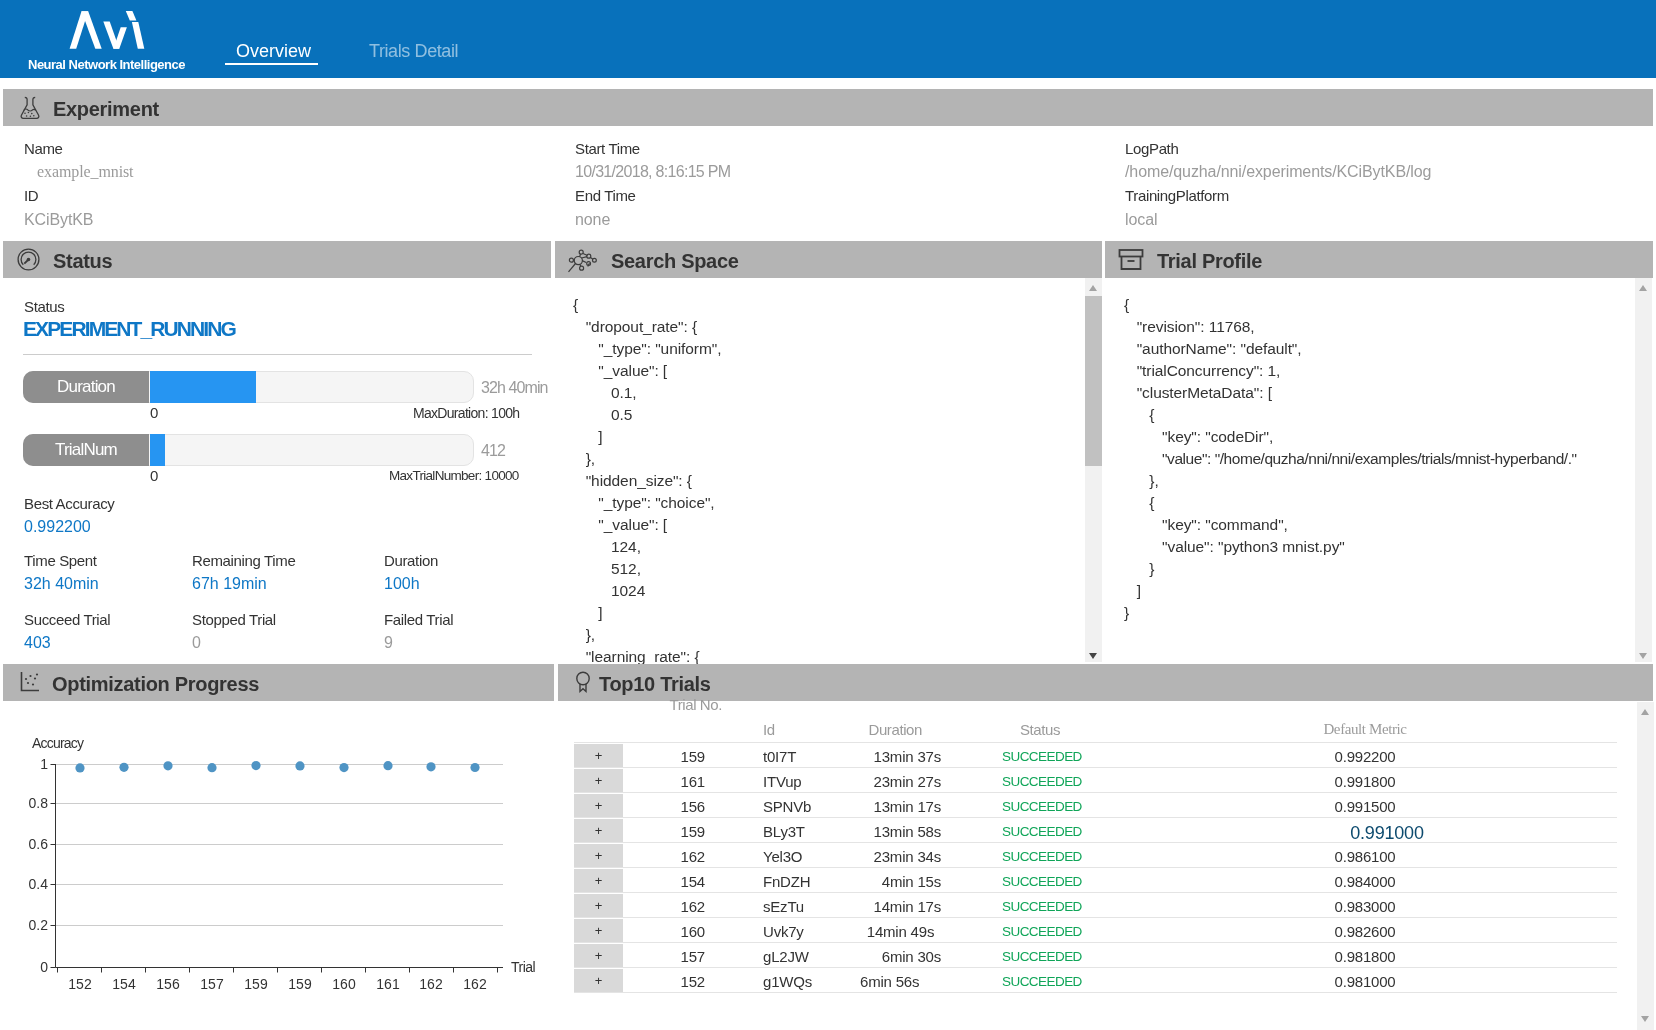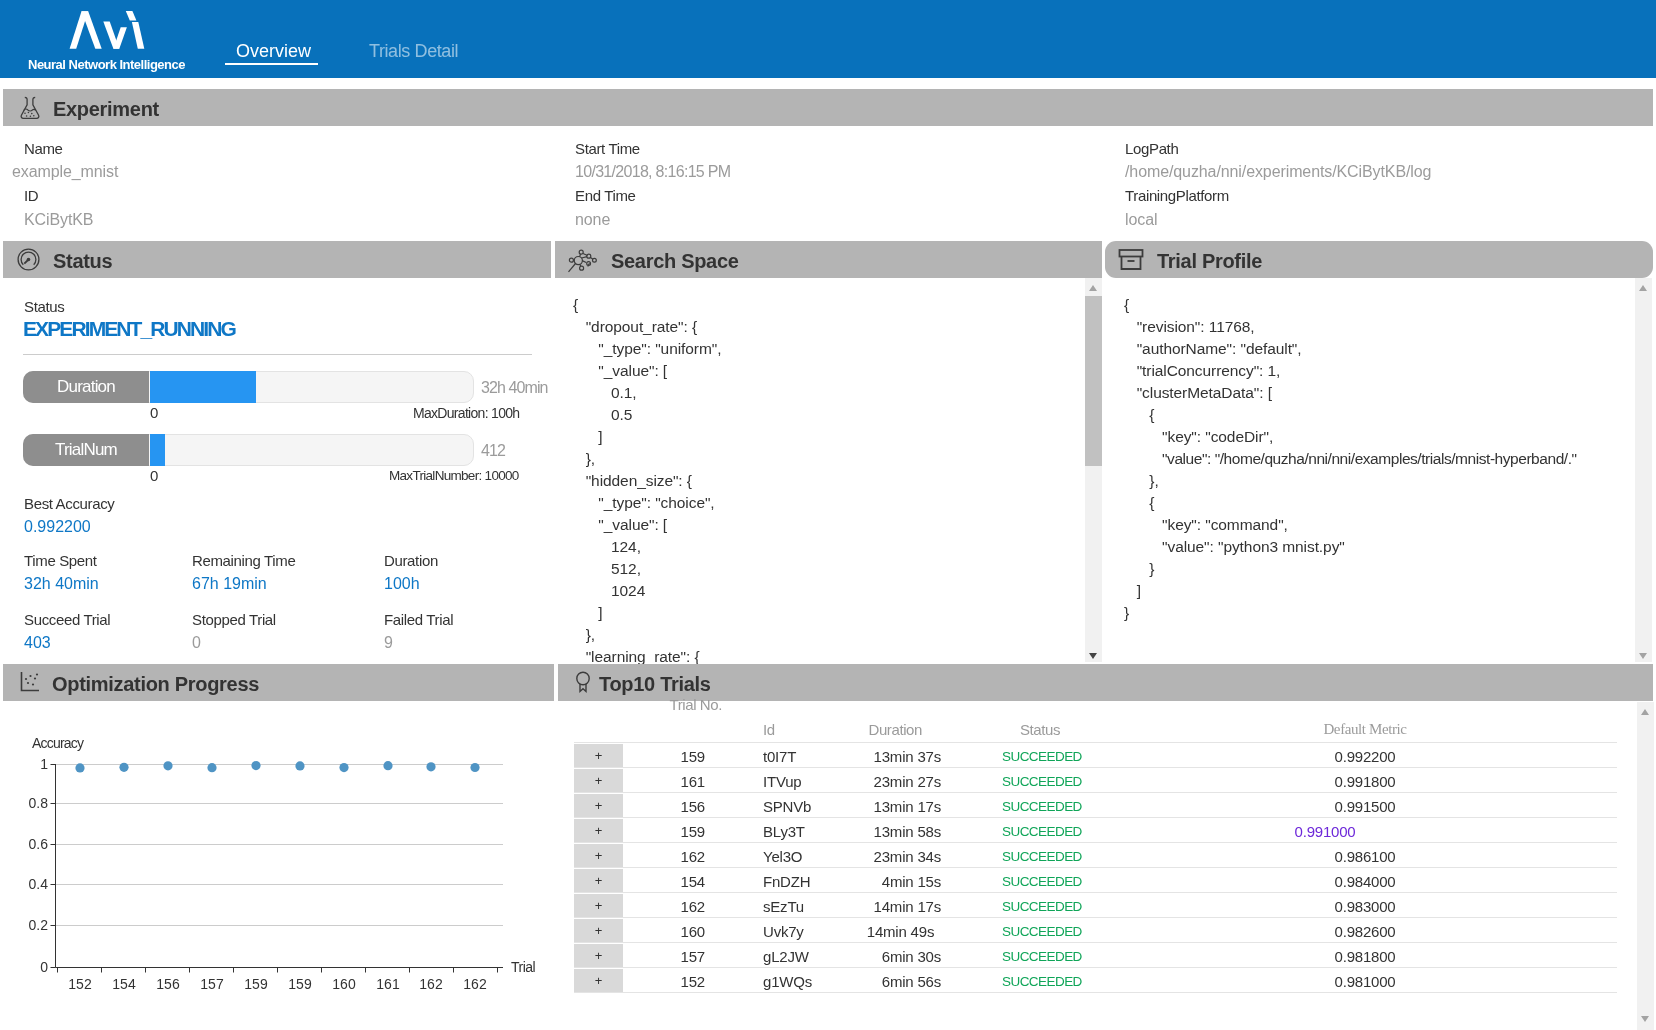--- a/index.html
+++ b/index.html
@@ -54,21 +54,21 @@
         <circle cx="9.4" cy="16.5" r="0.8"></circle>
         <circle cx="12.8" cy="17.6" r="0.8"></circle>
         <circle cx="7.6" cy="20" r="0.8"></circle>
         <circle cx="11.4" cy="20.3" r="0.8"></circle>
         <circle cx="14.8" cy="19.8" r="0.8"></circle>
     </g>
   </svg>
   <div class="ttl">Experiment</div>
 </div>
 <div class="lbl" style="left:24px; top:140px;">Name</div>
-<div class="val" style="left:12px; top:163px;">example_mnist</div>
+<div class="val" style="left:37px; top:163px;font-family:Liberation Serif, serif;">example_mnist</div>
 <div class="lbl" style="left:24px; top:187px;">ID</div>
 <div class="val" style="left:24px; top:211px;">KCiBytKB</div>
 <div class="lbl" style="left:575px; top:140px;">Start Time</div>
 <div class="val" style="left:575px; top:163px; letter-spacing:-0.7px;">10/31/2018, 8:16:15 PM</div>
 <div class="lbl" style="left:575px; top:187px;">End Time</div>
 <div class="val" style="left:575px; top:211px;">none</div>
 <div class="lbl" style="left:1125px; top:140px;">LogPath</div>
 <div class="val" style="left:1125px; top:163px;">/home/quzha/nni/experiments/KCiBytKB/log</div>
 <div class="lbl" style="left:1125px; top:187px;">TrainingPlatform</div>
 <div class="val" style="left:1125px; top:211px;">local</div>
@@ -154,21 +154,21 @@
          512,
          1024
       ]
    },
    "learning_rate": {</div>
 <div class="sb-track" style="left:1085px; top:278px; height:384px;"></div>
 <div class="sb-arrow up" style="left:1089px; top:285px;"></div>
 <div class="sb-thumb" style="left:1085px; top:296px; height:170px;"></div>
 <div class="sb-arrow down" style="left:1089px; top:653px; border-top-color:#444;"></div>
 
-<div class="secbar" style="left:1105px; top:241px; width:548px;border-radius:11px;">
+<div class="secbar" style="left:1105px; top:241px; width:548px;">
   <svg width="26" height="24" viewBox="0 0 26 24" style="left:13px;top:7px;">
     <rect x="1.5" y="2" width="23" height="6.5" stroke="#3c3c3c" stroke-width="1.8" fill="none"></rect>
     <path d="M3.5 8.5 V21 H22.5 V8.5" stroke="#3c3c3c" stroke-width="1.8" fill="none"></path>
     <line x1="9.5" y1="13" x2="16.5" y2="13" stroke="#3c3c3c" stroke-width="1.8"></line>
   </svg>
   <div class="ttl" style="left:52px;">Trial Profile</div>
 </div>
 <div class="json" style="left:1124px; top:294px;">{
    "revision": 11768,
    "authorName": "default",
@@ -306,21 +306,21 @@
 <div class="abs" style="left:623px; top:798px; width:82px; text-align:right; color:#333; font-size:15px; letter-spacing:-0.2px;">156</div>
 <div class="abs" style="left:763px; top:798px; color:#333; font-size:15px; letter-spacing:-0.2px;">SPNVb</div>
 <div class="abs" style="left:860px; top:798px; width:81px; text-align:right; color:#333; font-size:15px; letter-spacing:-0.2px;">13min 17s</div>
 <div class="abs grn" style="left:1002px; top:799px; font-size:13.5px; letter-spacing:-0.55px;">SUCCEEDED</div>
 <div class="abs" style="left:1265px; top:798px; width:200px; text-align:center; color:#333; font-size:15px; letter-spacing:-0.2px;">0.991500</div>
 <div class="abs" style="left:574px; top:819px; width:49px; height:23px; background:#d9d9d9; color:#333; font-size:13px; text-align:center; line-height:23px;">+</div>
 <div class="abs" style="left:623px; top:823px; width:82px; text-align:right; color:#333; font-size:15px; letter-spacing:-0.2px;">159</div>
 <div class="abs" style="left:763px; top:823px; color:#333; font-size:15px; letter-spacing:-0.2px;">BLy3T</div>
 <div class="abs" style="left:860px; top:823px; width:81px; text-align:right; color:#333; font-size:15px; letter-spacing:-0.2px;">13min 58s</div>
 <div class="abs grn" style="left:1002px; top:824px; font-size:13.5px; letter-spacing:-0.55px;">SUCCEEDED</div>
-<div class="abs" style="left:1225px; top:823px; width:200px; text-align:center; color:#6d28d9; font-size:15px; letter-spacing:-0.2px;">0.991000</div>
+<div class="abs" style="left:1287px; top:823px; width:200px; text-align:center; color:#0c4a6e; font-size:18px; letter-spacing:-0.2px;">0.991000</div>
 <div class="abs" style="left:574px; top:844px; width:49px; height:23px; background:#d9d9d9; color:#333; font-size:13px; text-align:center; line-height:23px;">+</div>
 <div class="abs" style="left:623px; top:848px; width:82px; text-align:right; color:#333; font-size:15px; letter-spacing:-0.2px;">162</div>
 <div class="abs" style="left:763px; top:848px; color:#333; font-size:15px; letter-spacing:-0.2px;">Yel3O</div>
 <div class="abs" style="left:860px; top:848px; width:81px; text-align:right; color:#333; font-size:15px; letter-spacing:-0.2px;">23min 34s</div>
 <div class="abs grn" style="left:1002px; top:849px; font-size:13.5px; letter-spacing:-0.55px;">SUCCEEDED</div>
 <div class="abs" style="left:1265px; top:848px; width:200px; text-align:center; color:#333; font-size:15px; letter-spacing:-0.2px;">0.986100</div>
 <div class="abs" style="left:574px; top:869px; width:49px; height:23px; background:#d9d9d9; color:#333; font-size:13px; text-align:center; line-height:23px;">+</div>
 <div class="abs" style="left:623px; top:873px; width:82px; text-align:right; color:#333; font-size:15px; letter-spacing:-0.2px;">154</div>
 <div class="abs" style="left:763px; top:873px; color:#333; font-size:15px; letter-spacing:-0.2px;">FnDZH</div>
 <div class="abs" style="left:860px; top:873px; width:81px; text-align:right; color:#333; font-size:15px; letter-spacing:-0.2px;">4min 15s</div>
@@ -340,18 +340,18 @@
 <div class="abs" style="left:1265px; top:923px; width:200px; text-align:center; color:#333; font-size:15px; letter-spacing:-0.2px;">0.982600</div>
 <div class="abs" style="left:574px; top:944px; width:49px; height:23px; background:#d9d9d9; color:#333; font-size:13px; text-align:center; line-height:23px;">+</div>
 <div class="abs" style="left:623px; top:948px; width:82px; text-align:right; color:#333; font-size:15px; letter-spacing:-0.2px;">157</div>
 <div class="abs" style="left:763px; top:948px; color:#333; font-size:15px; letter-spacing:-0.2px;">gL2JW</div>
 <div class="abs" style="left:860px; top:948px; width:81px; text-align:right; color:#333; font-size:15px; letter-spacing:-0.2px;">6min 30s</div>
 <div class="abs grn" style="left:1002px; top:949px; font-size:13.5px; letter-spacing:-0.55px;">SUCCEEDED</div>
 <div class="abs" style="left:1265px; top:948px; width:200px; text-align:center; color:#333; font-size:15px; letter-spacing:-0.2px;">0.981800</div>
 <div class="abs" style="left:574px; top:969px; width:49px; height:23px; background:#d9d9d9; color:#333; font-size:13px; text-align:center; line-height:23px;">+</div>
 <div class="abs" style="left:623px; top:973px; width:82px; text-align:right; color:#333; font-size:15px; letter-spacing:-0.2px;">152</div>
 <div class="abs" style="left:763px; top:973px; color:#333; font-size:15px; letter-spacing:-0.2px;">g1WQs</div>
-<div class="abs" style="left:860px; top:973px; width:81px; text-align:right; color:#333; font-size:15px; letter-spacing:-0.2px;">6min 56s</div>
+<div class="abs" style="left:860px; top:973px; width:81px; color:#333; font-size:15px; letter-spacing:-0.2px;">6min 56s</div>
 <div class="abs grn" style="left:1002px; top:974px; font-size:13.5px; letter-spacing:-0.55px;">SUCCEEDED</div>
 <div class="abs" style="left:1265px; top:973px; width:200px; text-align:center; color:#333; font-size:15px; letter-spacing:-0.2px;">0.981000</div>
 <div class="sb-track" style="left:1637px; top:702px; height:328px;"></div>
 <div class="sb-arrow up" style="left:1641px; top:709px;"></div>
 <div class="sb-arrow down" style="left:1641px; top:1016px;"></div>
 
 </body></html>

